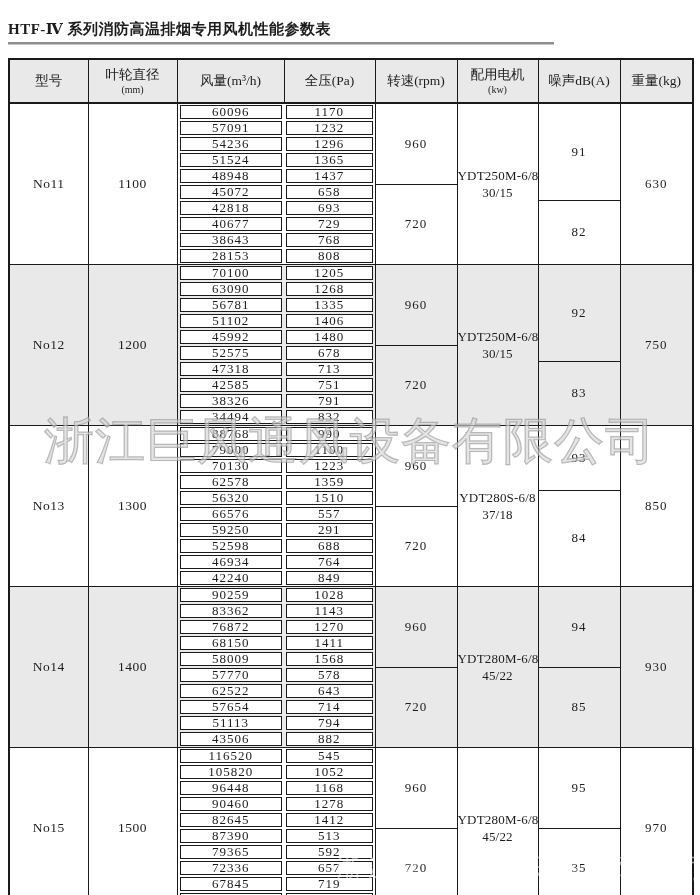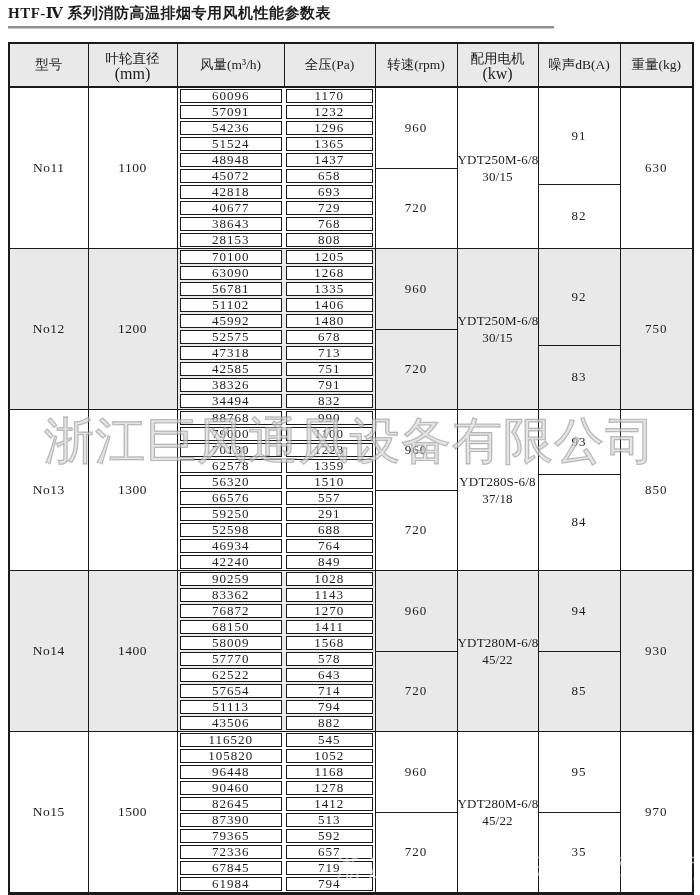--- a/index.html
+++ b/index.html
@@ -1,36 +1,36 @@
 <!DOCTYPE html>
 <html><head>
 <meta charset="utf-8">
 <style>
   html,body{margin:0;padding:0;}
   body{
     width:700px;height:895px;background:#ffffff;position:relative;overflow:hidden;
     font-family:"Liberation Serif","DejaVu Serif",serif;color:#1c1c1c;
   }
   .title{
-    font-size:15px;font-weight:bold;margin:4px 0 0 8px;letter-spacing:0.5px;white-space:nowrap;
+    font-size:15px;font-weight:bold;margin:20px 0 0 8px;letter-spacing:0.5px;white-space:nowrap;
   }
   .title-rule{
     width:546px;height:2px;margin:3px 0 0 8px;background:var(--rule,#8e8e8e);
     border-bottom:1px solid #c9c9c9;
   }
   table{
     border-collapse:collapse;table-layout:fixed;width:684px;margin:13px 0 0 8px;
     border:2px solid var(--line,#1a1a1a);border-bottom:3px solid var(--line,#1a1a1a);padding-left:40px;
   }
   td{padding:0;text-align:center;vertical-align:middle;overflow:hidden;}
   thead td{
     background:var(--shade,#e9e9e9);border:1px solid var(--line,#1a1a1a);
     border-bottom:2px solid var(--line,#1a1a1a);height:42px;font-size:13.5px;line-height:16px;
   }
-  thead td .sub{font-size:16px;line-height:13px;}
+  thead td .sub{font-size:10px;line-height:13px;}
   tbody tr{height:16px;}
   tbody td.struct{border:1px solid var(--line,#1a1a1a);background:#fff;}
   tbody td.inset{border:none;background:#fff;}
   tbody tr.block-start td{border-top:1px solid var(--line,#1a1a1a);}
   tbody.shaded td.struct, tbody.shaded td.inset{background:var(--shade,#e9e9e9);}
   .box{
     margin:1px 2px;border:1px solid var(--line,#1a1a1a);background:#ffffff;
     height:12px;line-height:12px;
   }
   .num{font-size:13px;letter-spacing:1px;}

